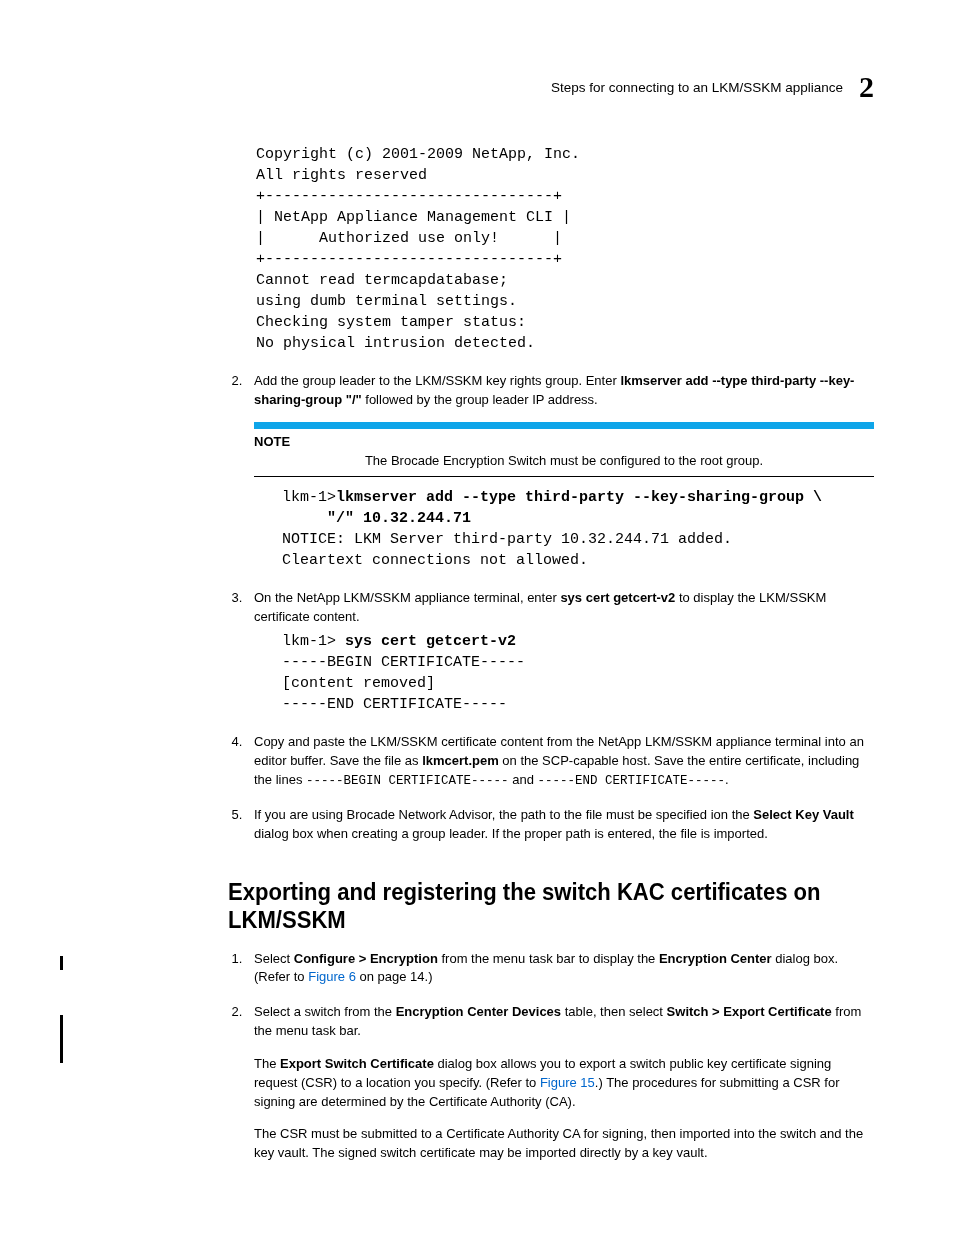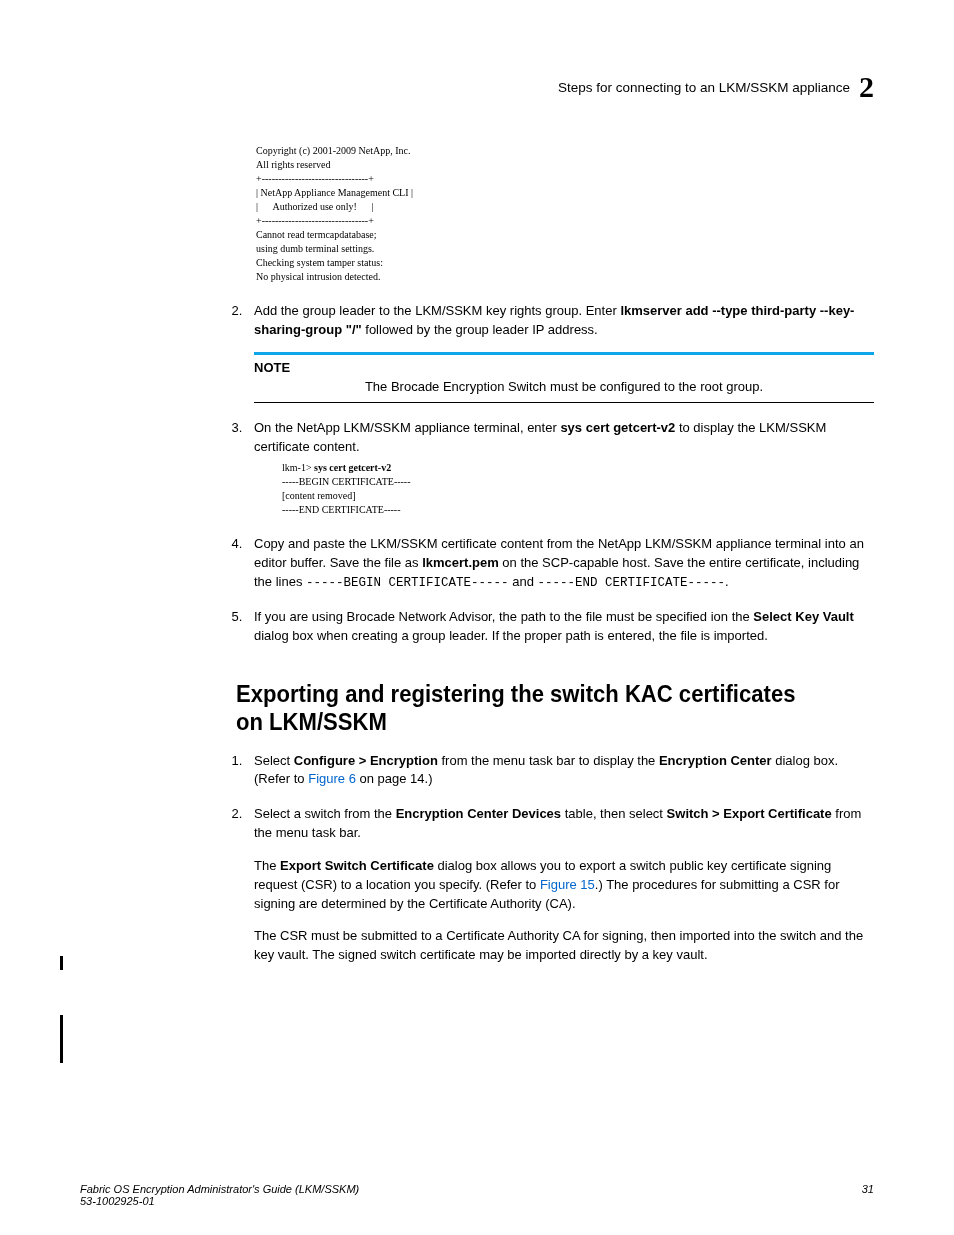--- a/index.html
+++ b/index.html
@@ -19,67 +19,67 @@
     box-sizing: border-box;
     width: 100%;
     height: 100%;
     position: relative;
   }
   .header {
     display: flex;
     justify-content: flex-end;
     align-items: center;
     margin-bottom: 40px;
-    gap: 9px;
+    gap: 16px;
   }
   .header-title { font-size: 13.5px; }
   .chapter-num {
     font-family: Georgia, 'Times New Roman', serif;
     font-size: 30px;
     font-weight: bold;
   }
   .content { margin-left: 148px; }
   .code-block {
-    font-family: Liberation Serif, serif;
-    font-size: 10px;
+    font-family: Liberation Mono, monospace;
+    font-size: 15px;
     white-space: pre;
     line-height: 1.4;
     margin: 4px 0 18px 28px;
   }
   .code-block .bold { font-weight: bold; }
   ol.steps {
     list-style: decimal;
     padding-left: 0;
     margin: 0;
   }
   ol.steps > li {
     margin-left: 18px;
     padding-left: 8px;
     margin-bottom: 16px;
     line-height: 1.45;
   }
   .bold { font-weight: bold; }
   .inline-mono { font-family: "Courier New", Courier, monospace; font-size: 12.5px; margin-top: 8px; }
   .note-block {
-    border-top: 3px solid #0ea5e9;
+    border-top: 7px solid #0ea5e9;
     border-bottom: 1px solid #000;
     padding: 4px 0 6px 0;
     margin: 12px 0 10px 0;
   }
   .note-label {
     font-weight: bold;
     font-family: Arial, Helvetica, sans-serif;
     font-size: 13px;
   }
   .note-text { font-size: 13px; line-height: 1.45; text-align: center; }
   h2.section {
     font-family: Arial, Helvetica, sans-serif;
     font-weight: normal;
     font-size: 24px;
-    margin: 34px 0 16px 8px;
+    margin: 34px 0 16px 0;
     letter-spacing: 0px;
   }
   h2.section { font-weight: 400; }
   h2.section { font-stretch: condensed; }
   .section-squish { transform: scaleX(0.92); transform-origin: left center; display:inline-block; font-weight:600;}
   .para { line-height: 1.45; margin-bottom: 14px; }
   .link { color: #0066cc; }
   .footer {
     position: absolute;
     bottom: 28px;
@@ -125,20 +125,24 @@
 
     <ol class="steps" start="2">
       <li>
         <span>Add the group leader to the LKM/SSKM key rights group. Enter </span><span class="bold">lkmserver add --type third-party --key-sharing-group "/"</span><span> followed by the group leader IP address.</span>
 
         <div class="note-block">
           <div class="note-label">NOTE</div>
           <div class="note-text">The Brocade Encryption Switch must be configured to the root group.</div>
         </div>
 
+        <div class="code-block"><span>lkm-1&gt;</span><span class="bold">lkmserver add --type third-party --key-sharing-group \
+     "/" 10.32.244.71</span>
+<span>NOTICE: LKM Server third-party 10.32.244.71 added.
+Cleartext connections not allowed.</span></div>
       </li>
 
       <li>
         <span>On the NetApp LKM/SSKM appliance terminal, enter </span><span class="bold">sys cert getcert-v2</span><span> to display the LKM/SSKM certificate content.</span>
         <div class="code-block"><span>lkm-1&gt; </span><span class="bold">sys cert getcert-v2</span>
 <span>-----BEGIN CERTIFICATE-----
 [content removed]
 -----END CERTIFICATE-----</span></div>
       </li>
 
@@ -166,21 +170,14 @@
 
         <div class="para">The CSR must be submitted to a Certificate Authority CA for signing, then imported into the switch and the key vault. The signed switch certificate may be imported directly by a key vault.</div>
       </li>
     </ol>
 
   </div>
 
   <div class="change-bar cb1"></div>
   <div class="change-bar cb2"></div>
 
-  <div class="footer">
-    <div>
-      <div>Fabric OS Encryption Administrator's Guide  (LKM/SSKM)</div>
-      <div>53-1002925-01</div>
-    </div>
-    <div class="right">31</div>
-  </div>
 
 </div>
 
 </body></html>

